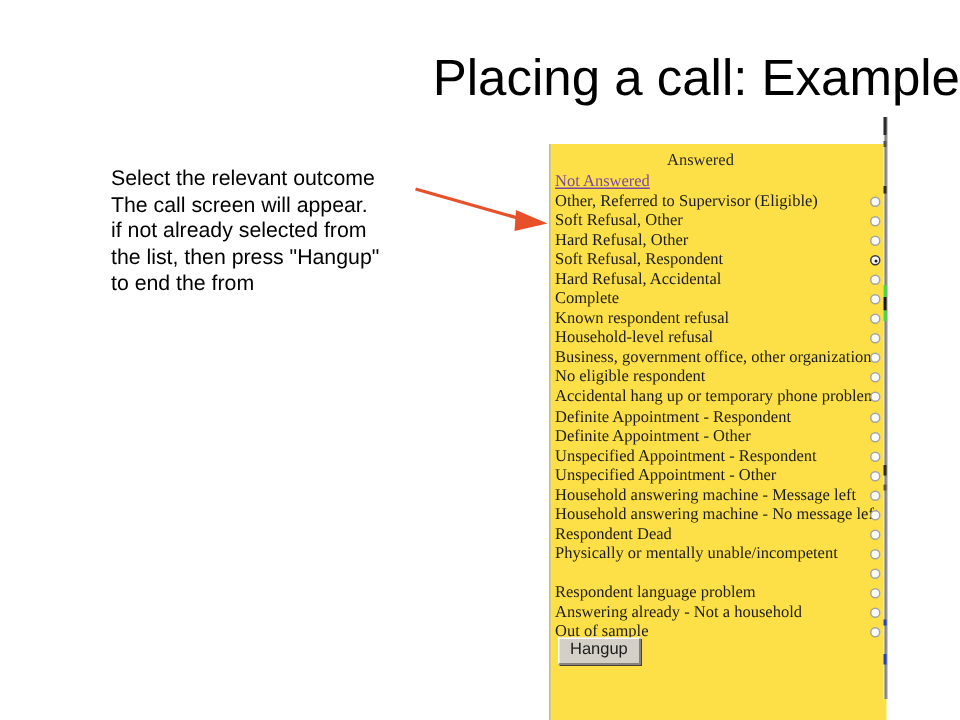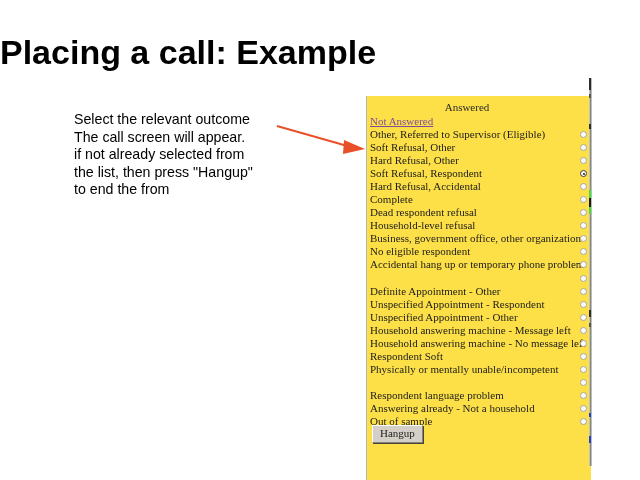--- a/index.html
+++ b/index.html
@@ -14,24 +14,24 @@
     overflow: hidden;
     position: relative;
   }
 
   
   #slide-title {
     position: absolute;
     left: 0;
     top: 33px;
     width: 640px;
-    text-align: left;
+    text-align: right;
     font-family: "Liberation Sans", sans-serif;
     font-size: 34px;
-    font-weight: 700;
+    font-weight: 400;
     color: #000000;
     letter-spacing: 0px;
     white-space: nowrap;
   }
 
   
   #instruction-text {
     position: absolute;
     left: 74px;
     top: 111px;
@@ -159,21 +159,21 @@
     position: absolute;
     left: 5px;
     top: 329px;
     padding: 1px 7px 2px 7px;
     background: #d4d0c8;
     border-top: 1px solid #ffffff;
     border-left: 1px solid #ffffff;
     border-right: 1px solid #868278;
     border-bottom: 1px solid #868278;
     box-shadow: 1px 1px 0 0 #46433c;
-    font-family: Liberation Serif, serif;
+    font-family: Liberation Sans, sans-serif;
     font-size: 11px;
     color: #1c1c1c;
     cursor: pointer;
     line-height: 13px;
     text-align: right;
   }
 </style>
 </head>
 <body>
 
@@ -217,40 +217,41 @@
       </div>
       <div class="outcome-row">
         <span class="outcome-label">Hard Refusal, Accidental</span>
         <span class="outcome-radio"></span>
       </div>
       <div class="outcome-row">
         <span class="outcome-label">Complete</span>
         <span class="outcome-radio"></span>
       </div>
       <div class="outcome-row">
-        <span class="outcome-label">Dead respondent refusal</span>
+        <span class="outcome-label">Known respondent refusal</span>
         <span class="outcome-radio"></span>
       </div>
       <div class="outcome-row">
         <span class="outcome-label">Household-level refusal</span>
         <span class="outcome-radio"></span>
       </div>
       <div class="outcome-row">
         <span class="outcome-label">Business, government office, other organization</span>
         <span class="outcome-radio"></span>
       </div>
       <div class="outcome-row">
         <span class="outcome-label">No eligible respondent</span>
         <span class="outcome-radio"></span>
       </div>
       <div class="outcome-row">
         <span class="outcome-label">Accidental hang up or temporary phone problem</span>
         <span class="outcome-radio"></span>
       </div>
       <div class="outcome-row">
+        <span class="outcome-label">Definite Appointment - Respondent</span>
         <span class="outcome-radio"></span>
       </div>
       <div class="outcome-row">
         <span class="outcome-label">Definite Appointment - Other</span>
         <span class="outcome-radio"></span>
       </div>
       <div class="outcome-row">
         <span class="outcome-label">Unspecified Appointment - Respondent</span>
         <span class="outcome-radio"></span>
       </div>
@@ -260,21 +261,21 @@
       </div>
       <div class="outcome-row">
         <span class="outcome-label">Household answering machine - Message left</span>
         <span class="outcome-radio"></span>
       </div>
       <div class="outcome-row">
         <span class="outcome-label">Household answering machine - No message left</span>
         <span class="outcome-radio"></span>
       </div>
       <div class="outcome-row">
-        <span class="outcome-label">Respondent Soft</span>
+        <span class="outcome-label">Respondent Dead</span>
         <span class="outcome-radio"></span>
       </div>
       <div class="outcome-row">
         <span class="outcome-label">Physically or mentally unable/incompetent</span>
         <span class="outcome-radio"></span>
       </div>
       <div class="outcome-row">
         <span class="outcome-radio"></span>
       </div>
       <div class="outcome-row">

